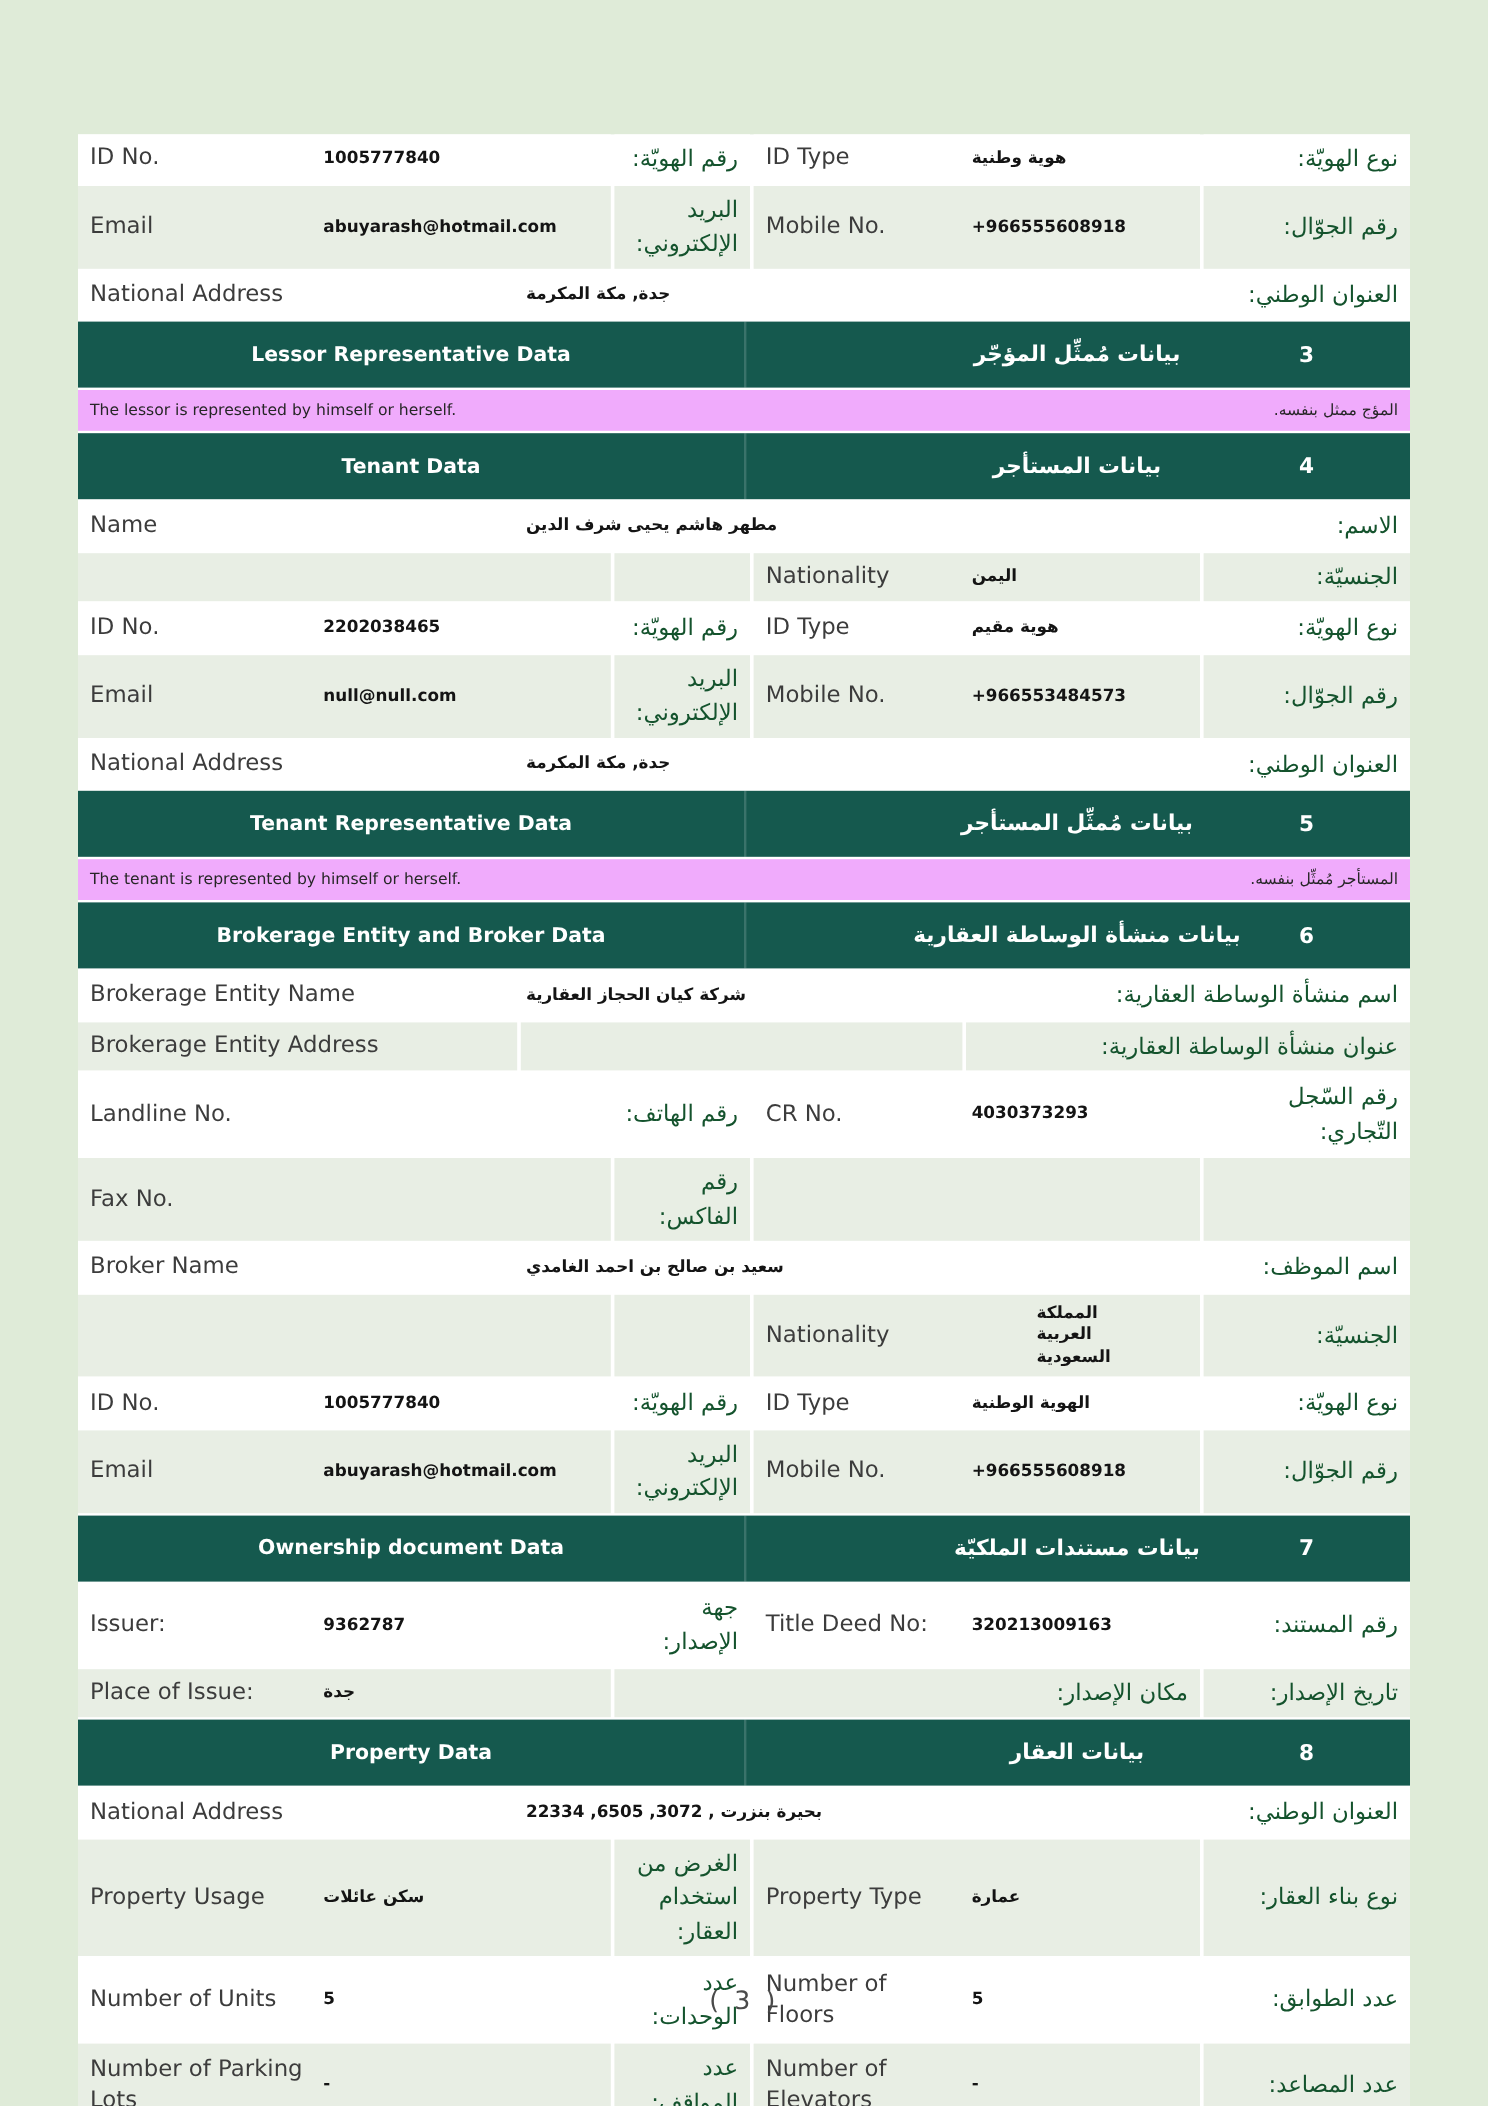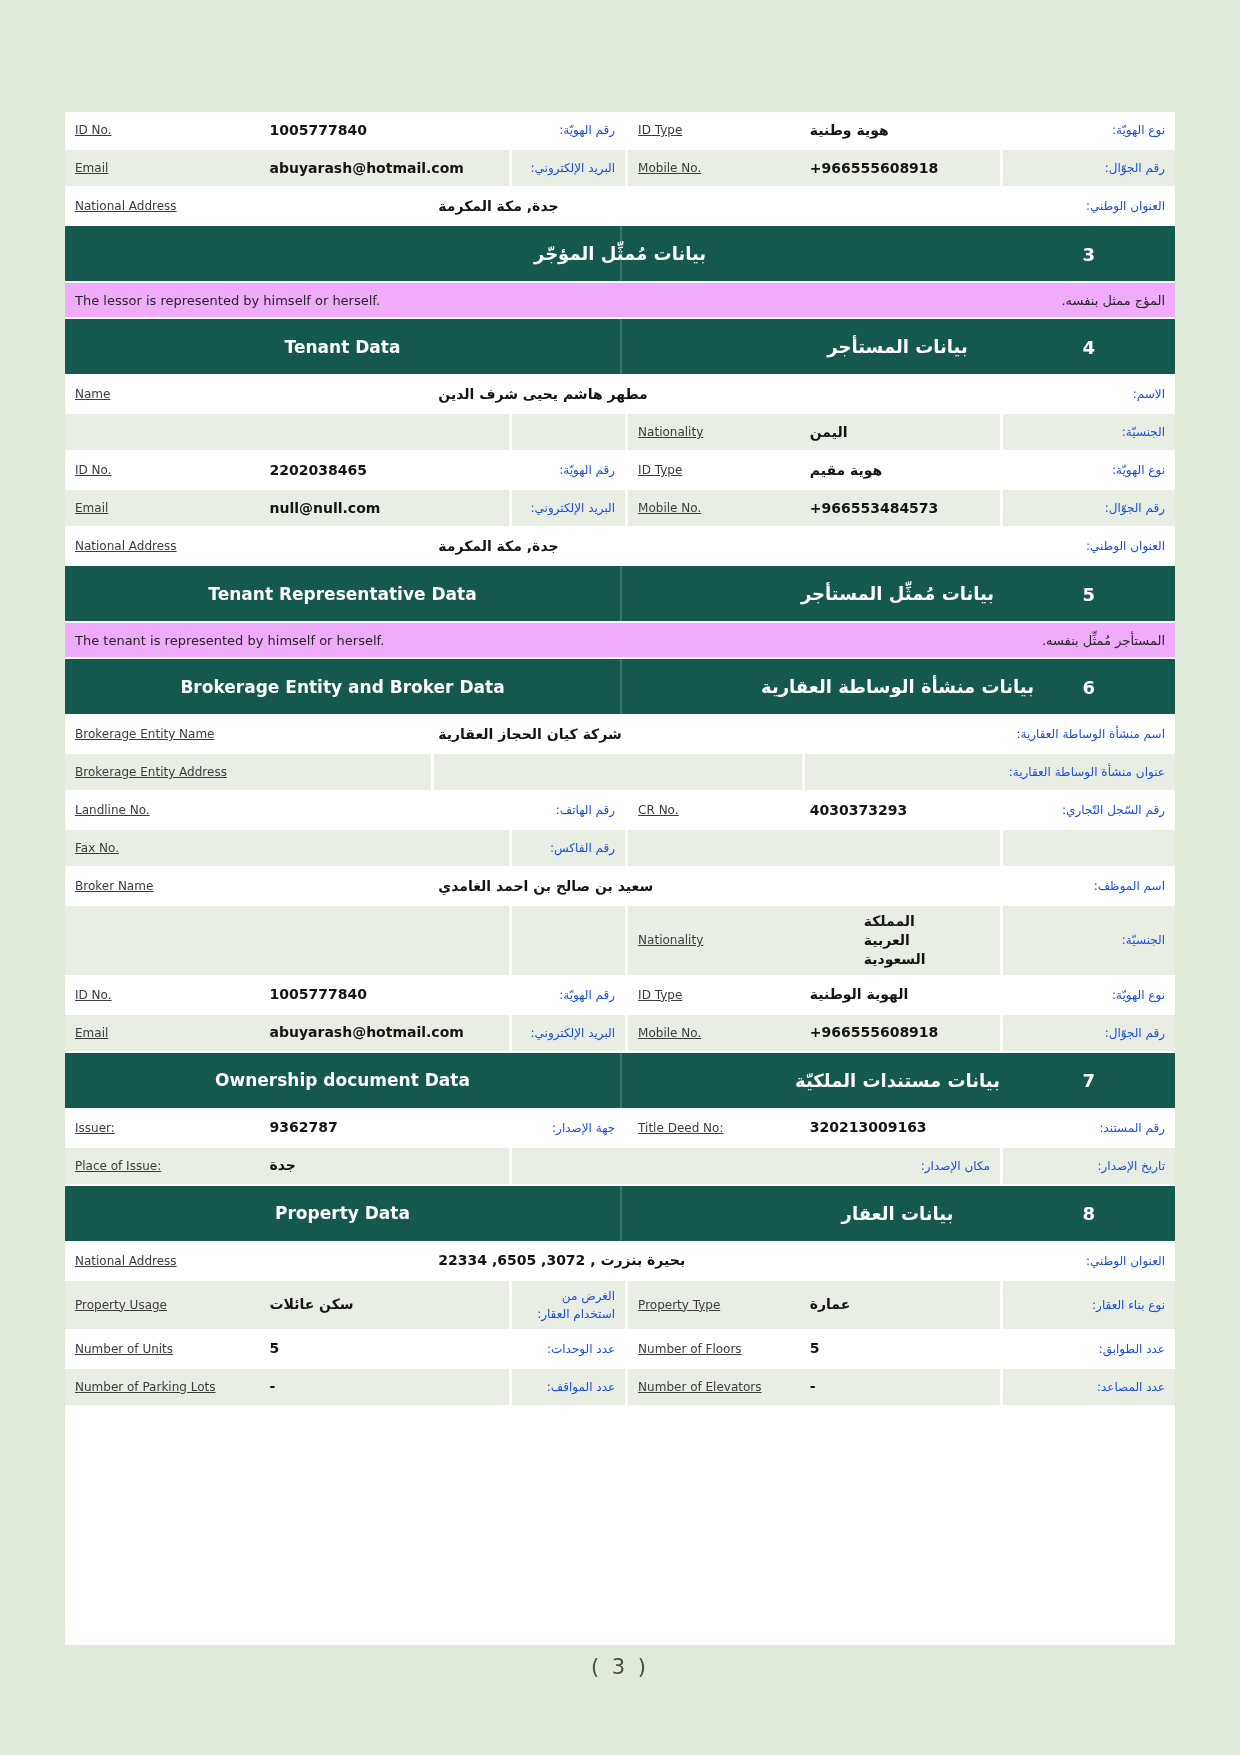--- a/index.html
+++ b/index.html
@@ -16,24 +16,24 @@
   .f-row{display:flex;gap:3px;margin-bottom:2px;min-height:36px;}
   .cell{background:#ffffff;display:flex;align-items:center;}
   .f-row.stripe .cell{background:var(--stripe,#e8eee4);}
   .cellA{flex:0 0 40%;}
   .cellB{flex:1 1 0;justify-content:flex-end;}
   .cellC{flex:0 0 33.5%;}
   .cellD{flex:0 0 15.5%;justify-content:flex-end;}
   .cell-group{display:flex;}
   .cellA .en-label{flex:0 0 42%;}
   .cellC .en-label{flex:0 0 44%;}
-  .en-label{padding:6px 4px 6px 10px;font-size:12px;color:#3c3c3c;line-height:1.35;text-decoration:underline;}
+  .en-label{padding:6px 4px 6px 10px;font-size:19px;color:#3c3c3c;line-height:1.35;}
   .val{flex:1;text-align:left;font-weight:bold;font-size:14px;color:#141414;padding:6px 4px;line-height:1.35;}
   .val.wrap-narrow{padding-left:58px;padding-right:58px;}
-  .ar-label{font-size:12px;color:#1d4ed8;padding:6px 10px 6px 6px;text-align:right;line-height:1.5;}
+  .ar-label{font-size:19px;color:#14532d;padding:6px 10px 6px 6px;text-align:right;line-height:1.5;}
   
   .cellF1{flex:0 0 33%;}
   .cellF2{flex:1 1 0;}
   .cellF3{flex:0 0 33.3%;justify-content:flex-end;}
   
   .sec-header{
     display:flex;min-height:55px;background:var(--teal,#15594e);
     margin-bottom:2px;position:relative;color:#ffffff;
   }
   .sec-header::after{
@@ -100,20 +100,23 @@
           <span class="en-label">National Address</span>
         </div>
         <div class="cell cellF2">
           <span class="val" dir="ltr">جدة, مكة المكرمة</span>
         </div>
         <div class="cell cellF3">
           <span class="ar-label" dir="rtl">العنوان الوطني:</span>
         </div>
       </div>
       <div class="sec-header">
+        <div class="hdr-left">
+          <span class="hdr-en">Lessor Representative Data</span>
+        </div>
         <div class="hdr-right">
           <span class="hdr-ar" dir="rtl">بيانات مُمثِّل المؤجّر</span>
           <span class="hdr-num">3</span>
         </div>
       </div>
       <div class="note-row">
         <span class="note-en">The lessor is represented by himself or herself.</span>
         <span class="note-ar" dir="rtl">المؤج ممثل بنفسه.</span>
       </div>
       <div class="sec-header">

